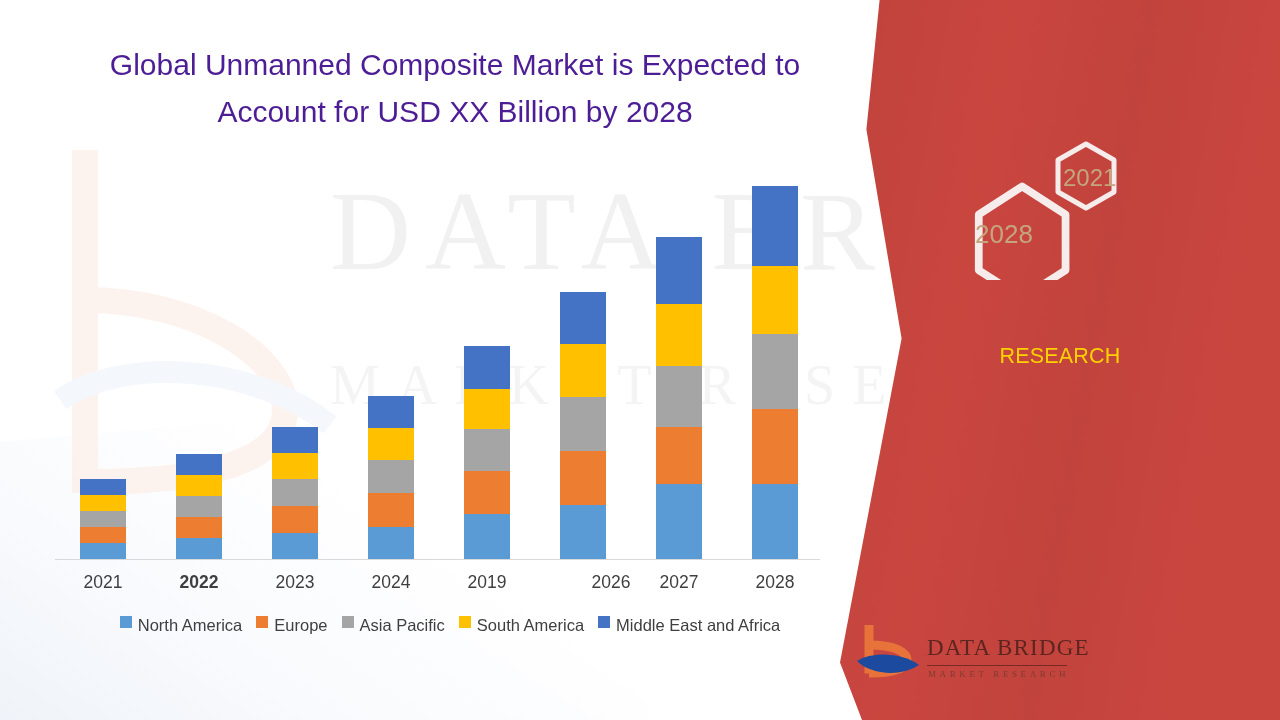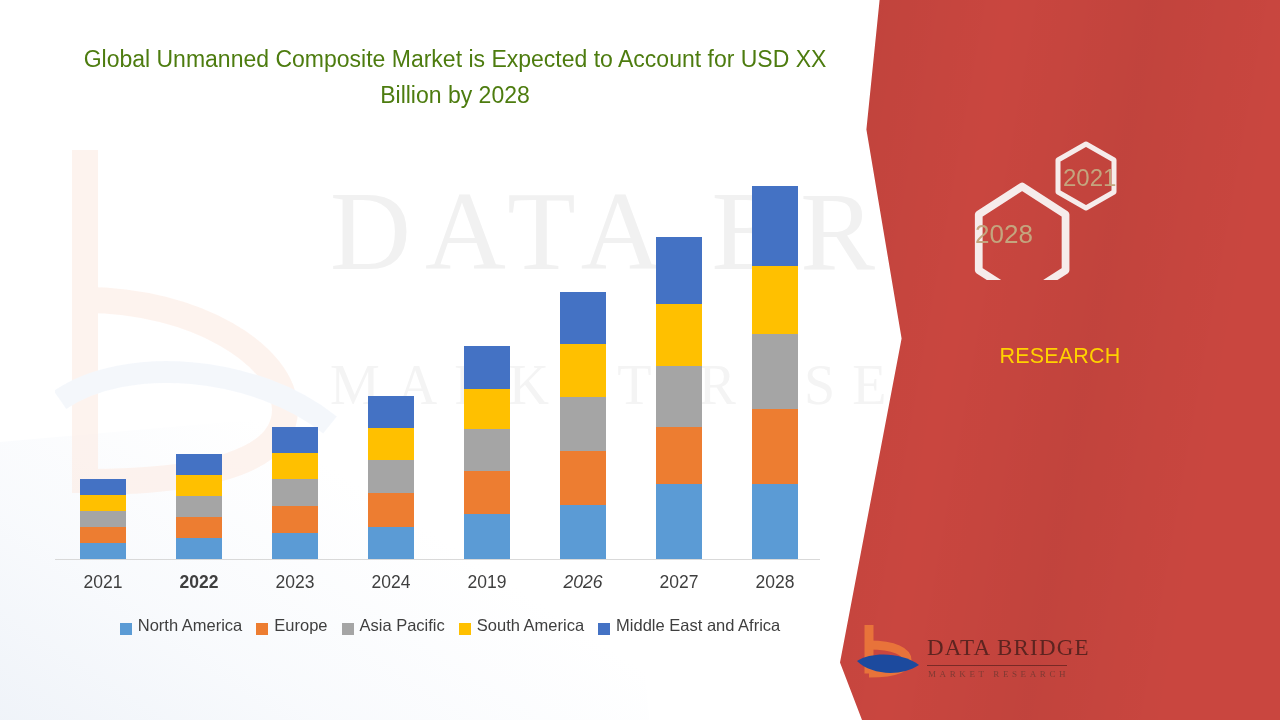--- a/index.html
+++ b/index.html
@@ -75,22 +75,22 @@
     transform: rotate(-5deg);
     pointer-events: none;
   }
 
   #chart-title {
     position: absolute;
     left: 60px;
     top: 42px;
     width: 790px;
     text-align: center;
-    color: #4d7c0f;
-    font-size: 23px;
+    color: #4c1d95;
+    font-size: 30px;
     line-height: 1.55;
     font-family: "Liberation Sans", sans-serif;
   }
 
   
   #plot {
     position: absolute;
     left: 55px;
     top: 150px;
     width: 770px;
@@ -133,21 +133,21 @@
     left: 55px;
     top: 616px;
     width: 790px;
     display: flex;
     justify-content: center;
     align-items: center;
     gap: 14px;
   }
   .legend-item {
     display: flex;
-    align-items: flex-end;
+    align-items: flex-start;
     gap: 6px;
   }
   .legend-swatch {
     width: 12px;
     height: 12px;
     display: block;
   }
   .legend-label {
     font-size: 16.5px;
     color: #3f3f3f;
@@ -328,21 +328,21 @@
           <div class="seg" style="height: 75px; background: rgb(91, 155, 213);"></div>
         </div>
       </div>
 
     <div id="xlabels">
         <div class="xlabel" style="left: 0px;">2021</div>
         <div class="xlabel" style="left: 96px; font-weight: bold;">2022</div>
         <div class="xlabel" style="left: 192px;">2023</div>
         <div class="xlabel" style="left: 288px;">2024</div>
         <div class="xlabel" style="left: 384px;">2019</div>
-        <div class="xlabel" style="left: 480px; font-style: italic;">2026</div>
+        <div class="xlabel" style="left: 508px;">2026</div>
         <div class="xlabel" style="left: 576px;">2027</div>
         <div class="xlabel" style="left: 672px;">2028</div>
       </div>
 
     <div id="legend">
         <div class="legend-item">
           <span class="legend-swatch" style="background: rgb(91, 155, 213);"></span>
           <span class="legend-label">North America</span>
         </div>
         <div class="legend-item">

